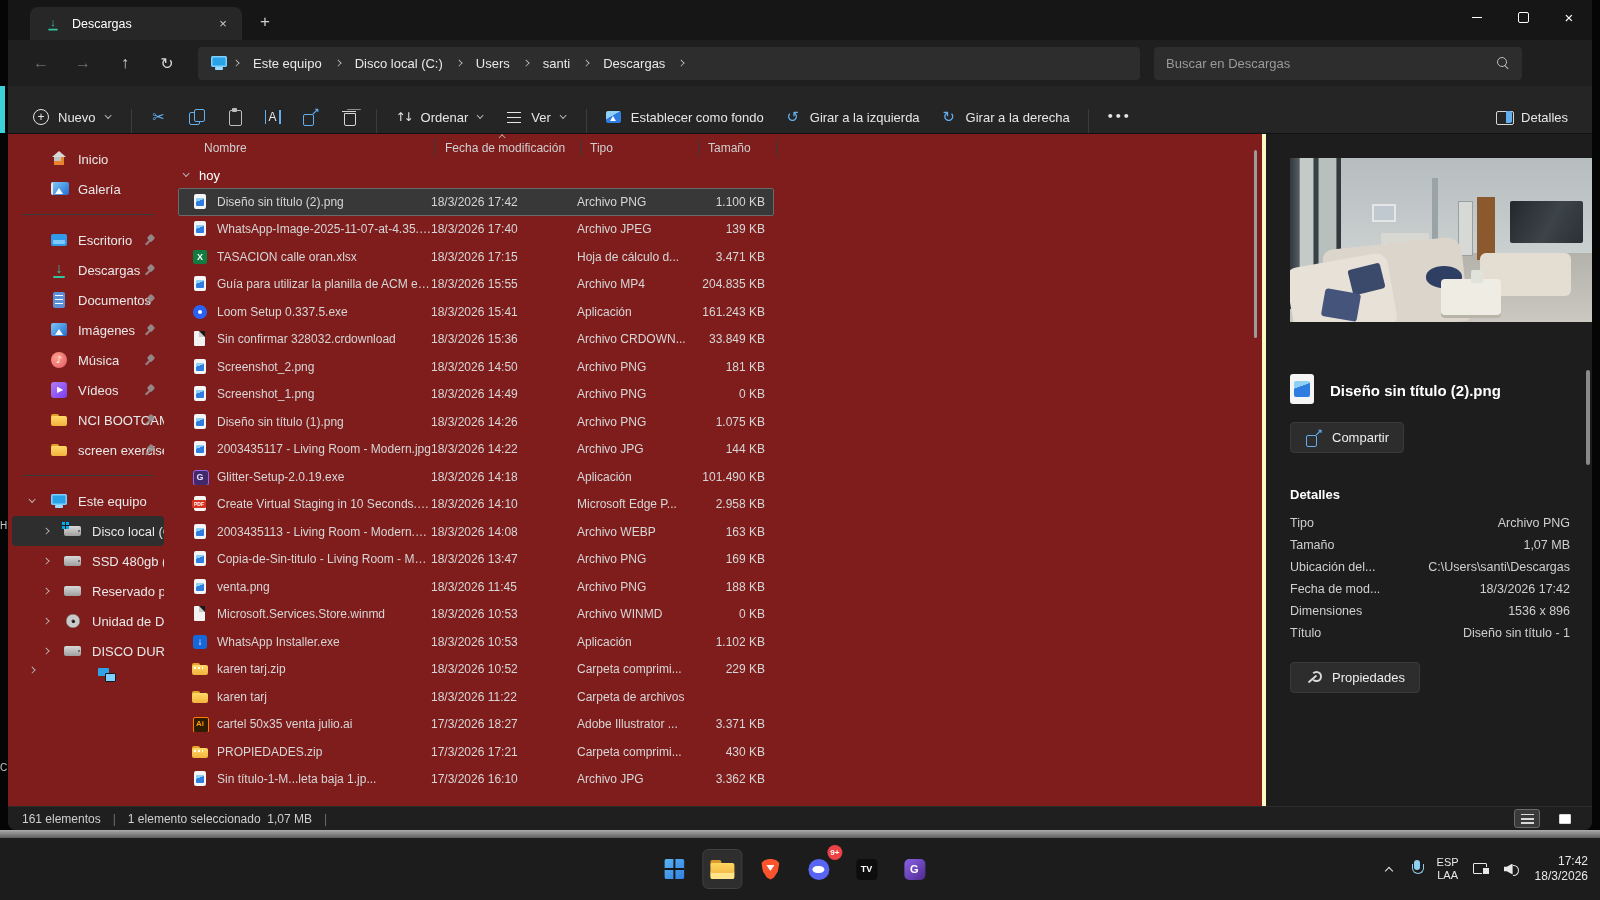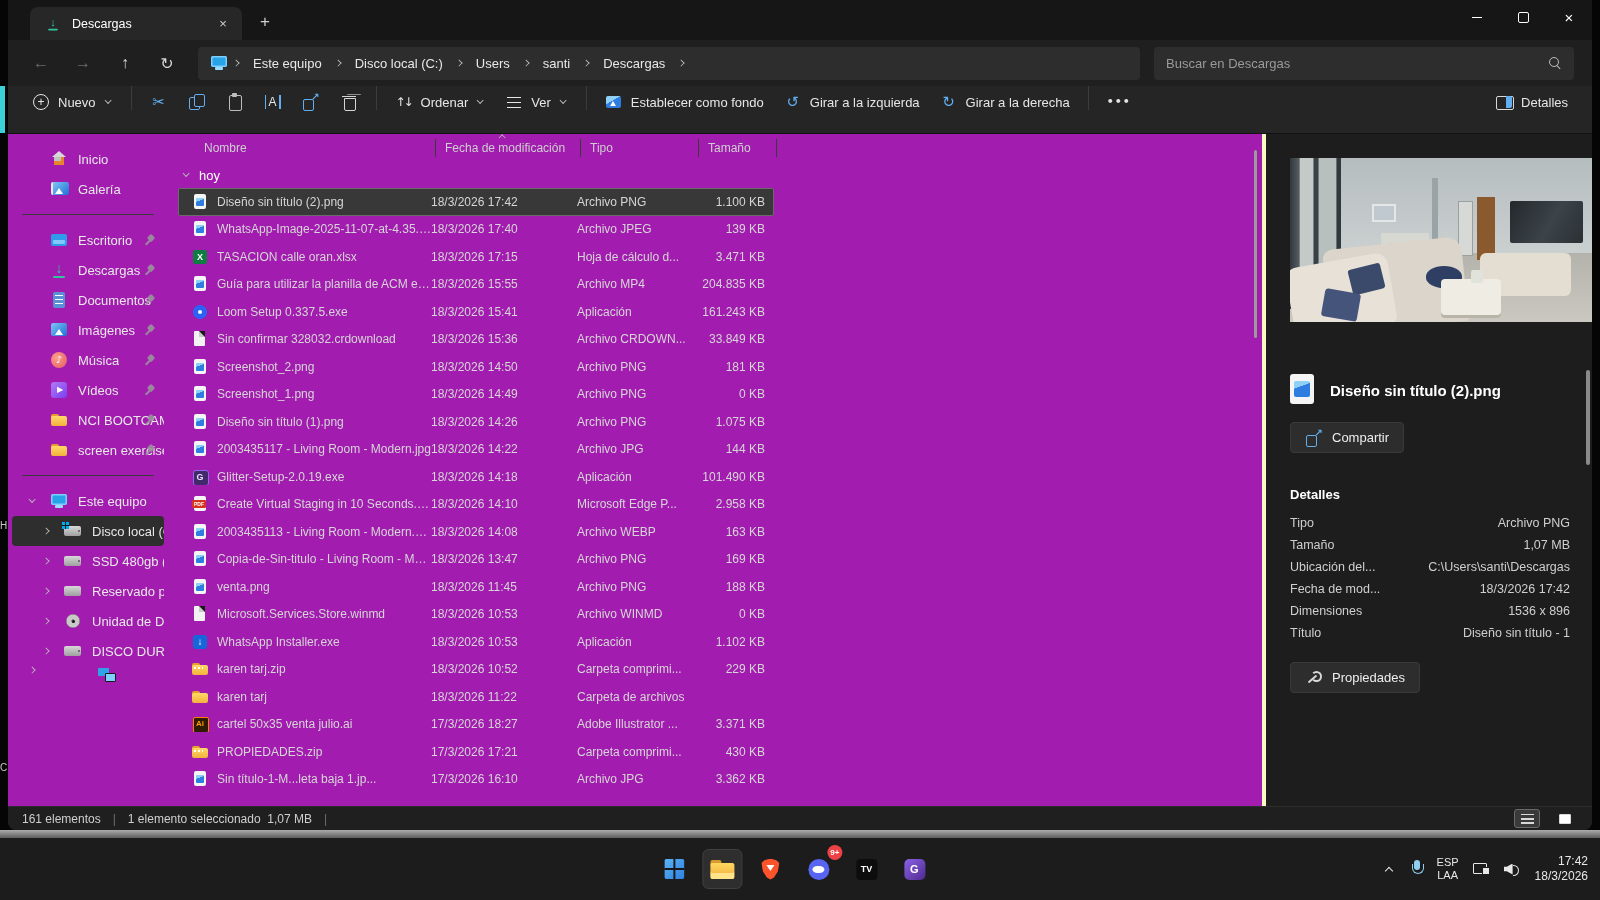--- a/index.html
+++ b/index.html
@@ -23,42 +23,42 @@
   .wc-min::after{content:'';width:10px;border-top:1.2px solid #fff}
   .wc-max::after{content:'';width:9px;height:9px;border:1.2px solid #fff;border-radius:2px}
   .wc-close{font-size:15px}
 
   
   .addressbar{height:46px;background:#1f1f1f;display:flex;align-items:center;padding:0 16px;gap:8px}
   .navbtn{width:34px;height:30px;display:flex;align-items:center;justify-content:center;font-size:16px;color:#d6d6d6;border-radius:4px}
   .navbtn.dim{color:#6d6d6d}
   .crumbbar{flex:1;height:33px;background:#2d2d2d;border-radius:4px;display:flex;align-items:center;padding:0 12px;gap:4px;margin-left:6px;max-width:942px}
   .crumb{color:#e8e8e8;font-size:13px;padding:3px 8px;border-radius:4px}
-  .searchbox{width:420px;height:33px;background:#2d2d2d;border-radius:4px;display:flex;align-items:center;padding:0 12px;margin-left:6px}
+  .searchbox{width:368px;height:33px;background:#2d2d2d;border-radius:4px;display:flex;align-items:center;padding:0 12px;margin-left:6px}
   .searchbox .ph{color:#9a9a9a;font-size:13px;flex:1}
   .i-magnifier{width:14px;height:14px;position:relative}
   .i-magnifier::before{content:'';position:absolute;left:1px;top:1px;width:8px;height:8px;border:1.4px solid #bdbdbd;border-radius:50%}
   .i-magnifier::after{content:'';position:absolute;left:9px;top:9px;width:5px;height:1.4px;background:#bdbdbd;transform:rotate(45deg);transform-origin:0 0}
 
   
-  .toolbar{height:48px;background:#252525;border-bottom:1px solid #121212;display:flex;align-items:flex-start;padding:0 14px;color:#e6e6e6;font-size:13px}
+  .toolbar{height:48px;background:#252525;border-bottom:1px solid #121212;display:flex;align-items:flex-end;padding:0 14px;color:#e6e6e6;font-size:13px}
   .tbtn{display:flex;align-items:center;gap:8px;padding:7px 10px;border-radius:4px;white-space:nowrap}
   .tsep{width:1px;height:24px;background:#3c3c3c;margin:0 8px}
   .tspacer{flex:1}
 
   
   .chv{width:9px;height:9px;display:inline-block;position:relative;flex:none}
   .chv::after{content:'';position:absolute;width:5px;height:5px;border-right:1.4px solid #bdbdbd;border-bottom:1.4px solid #bdbdbd;left:1px;top:1px}
   .chv.r::after{transform:rotate(-45deg)}
   .chv.d::after{transform:rotate(45deg);top:-1px}
   .chv.u::after{transform:rotate(-135deg);top:3px}
   .chv.s{transform:scale(.82)}
 
   
-  .main{flex:1;display:flex;min-height:0;background:#a21caf}
+  .main{flex:1;display:flex;min-height:0;background:#7f1d1d}
 
   
   .sidebar{width:160px;flex:none;padding-top:10px;position:relative;overflow:hidden}
   .sitem{height:30px;display:flex;align-items:center;gap:10px;color:#e8e8e8;font-size:13px;padding-left:38px;position:relative;border-radius:4px;margin:0 4px;white-space:nowrap}
   .sitem .lbl{overflow:hidden;text-overflow:clip}
   .sitem.hov{background:#2e2e2e}
   .sdiv{height:1px;background:#3a3a3a;margin:10px 14px}
   .pin{position:absolute;right:8px;top:9px;width:12px;height:12px;opacity:.85}
   .pin::before{content:'';position:absolute;left:4px;top:1px;width:6px;height:6px;background:#9a9a9a;border-radius:1.5px;transform:rotate(45deg)}
   .pin::after{content:'';position:absolute;left:1px;top:8px;width:6px;height:1.5px;background:#9a9a9a;transform:rotate(135deg)}

